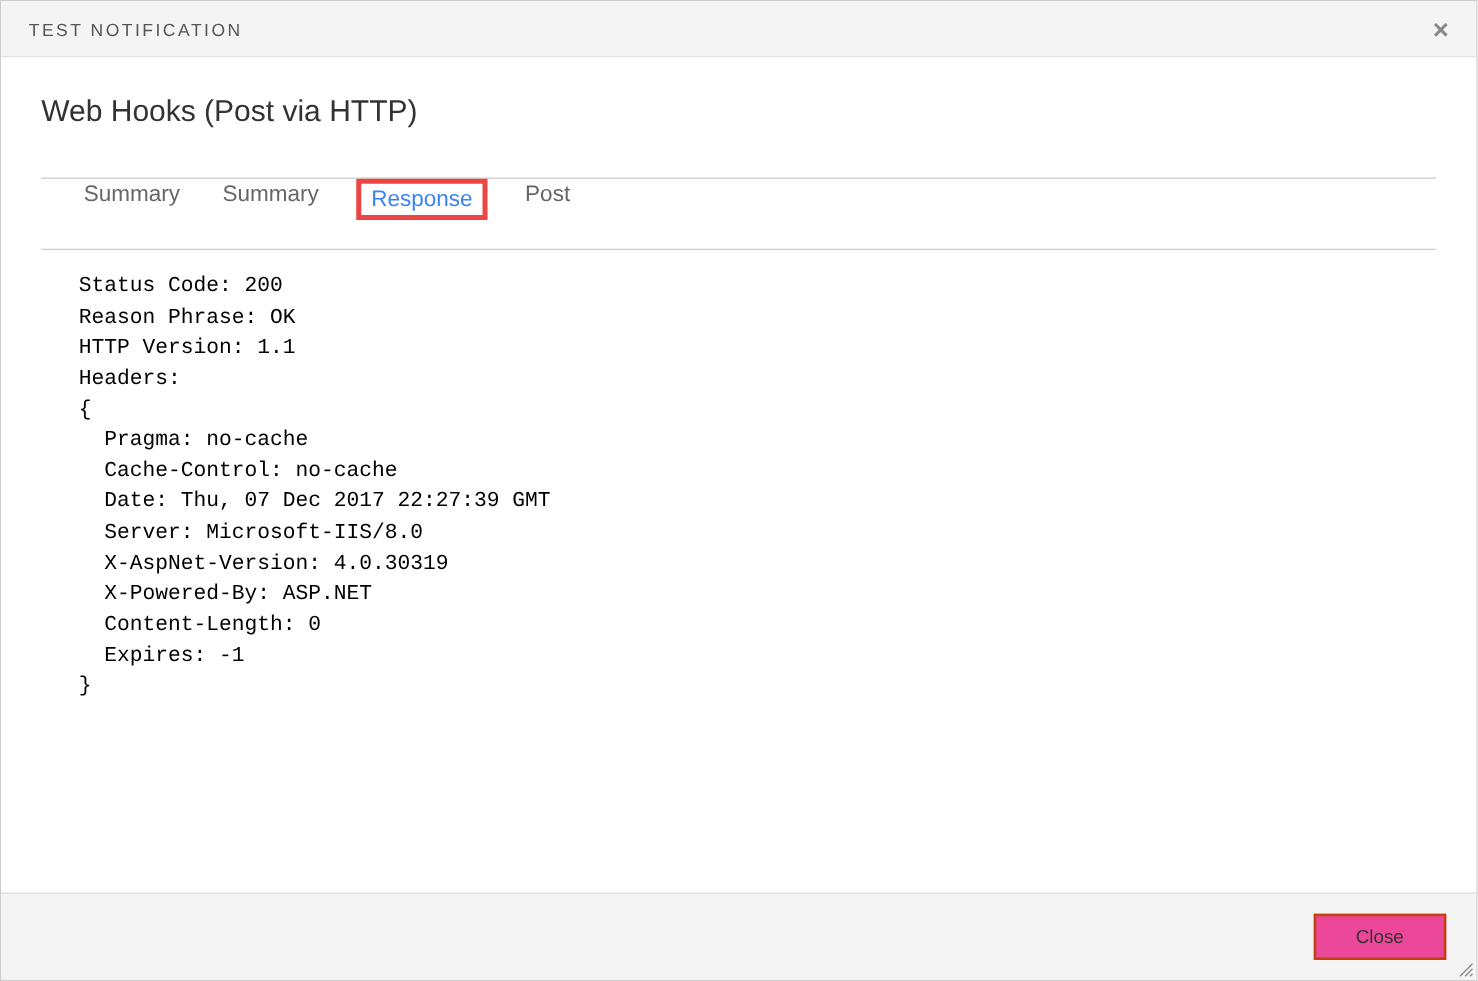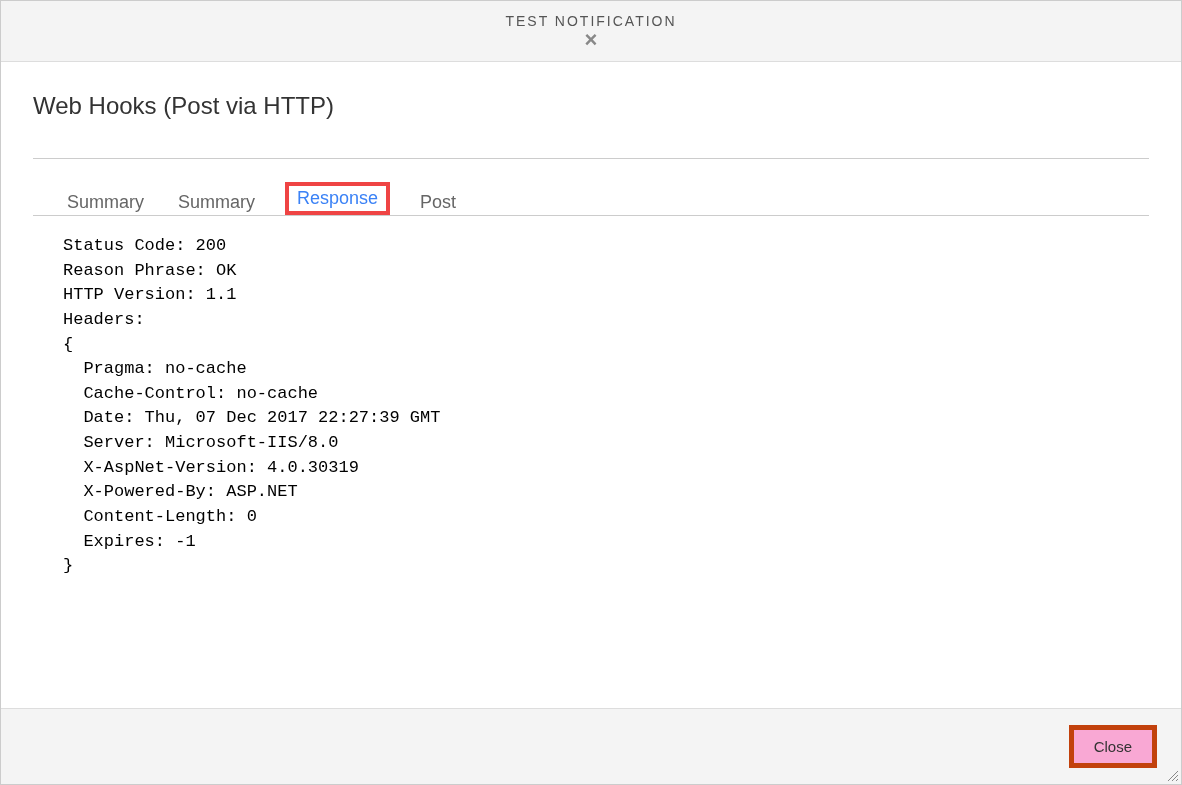--- a/index.html
+++ b/index.html
@@ -21,23 +21,22 @@
       border: 1px solid #ccc;
       display: flex;
       flex-direction: column;
       position: relative;
     }
     .dialog-header {
       background: #f4f4f4;
       border-bottom: 1px solid #ddd;
       padding: 12px 22px 10px 22px;
       display: flex;
-      justify-content: flex-start;
+      justify-content: space-between;
       align-items: center;
-      flex-direction: column;
     }
     .dialog-header-title {
       font-size: 14px;
       letter-spacing: 2px;
       color: #555;
       font-weight: 400;
     }
     .close-x {
       font-size: 22px;
       color: #888;
@@ -58,21 +57,21 @@
       padding: 30px 0 38px 0;
     }
     .tabs-container {
       border-top: 1px solid #ccc;
       border-bottom: 1px solid #ccc;
     }
     .tabs {
       display: flex;
       gap: 26px;
       padding: 0 30px;
-      align-items: flex-end;
+      align-items: flex-start;
       height: 56px;
     }
     .tab {
       font-size: 18px;
       color: #666;
       cursor: pointer;
       padding: 2px 4px;
       font-weight: 400;
     }
     .tab.active {
@@ -91,23 +90,23 @@
       white-space: pre;
     }
     .dialog-footer {
       background: #f4f4f4;
       border-top: 1px solid #ddd;
       padding: 16px 24px;
       display: flex;
       justify-content: flex-end;
     }
     .btn-close {
-      background: #f9a8d4;
-      border: 5px solid #c2410c;
-      padding: 8px 20px;
+      background: #ec4899;
+      border: 2px solid #c2410c;
+      padding: 8px 32px;
       font-size: 15px;
       color: #333;
       cursor: pointer;
     }
     .resize-grip {
       position: absolute;
       right: 2px;
       bottom: 2px;
       width: 14px;
       height: 14px;

